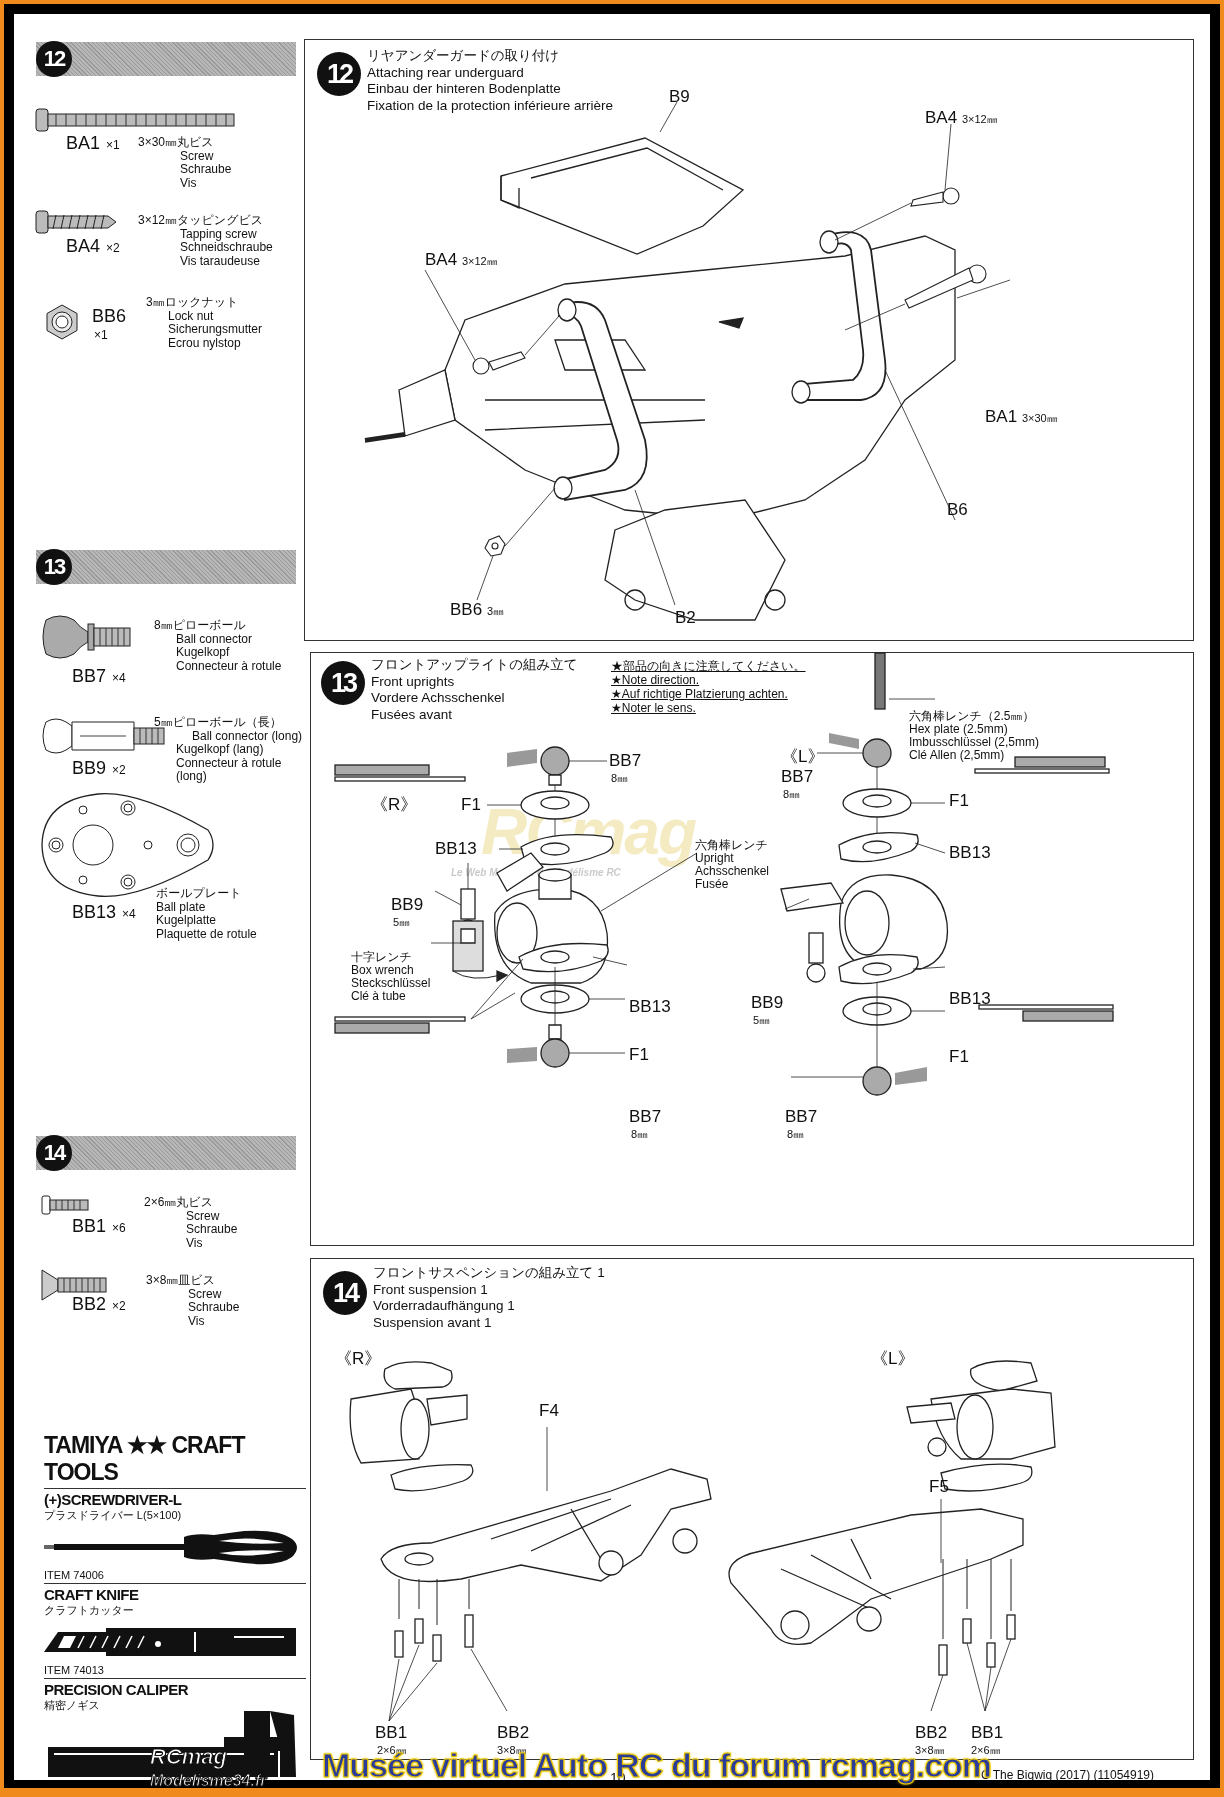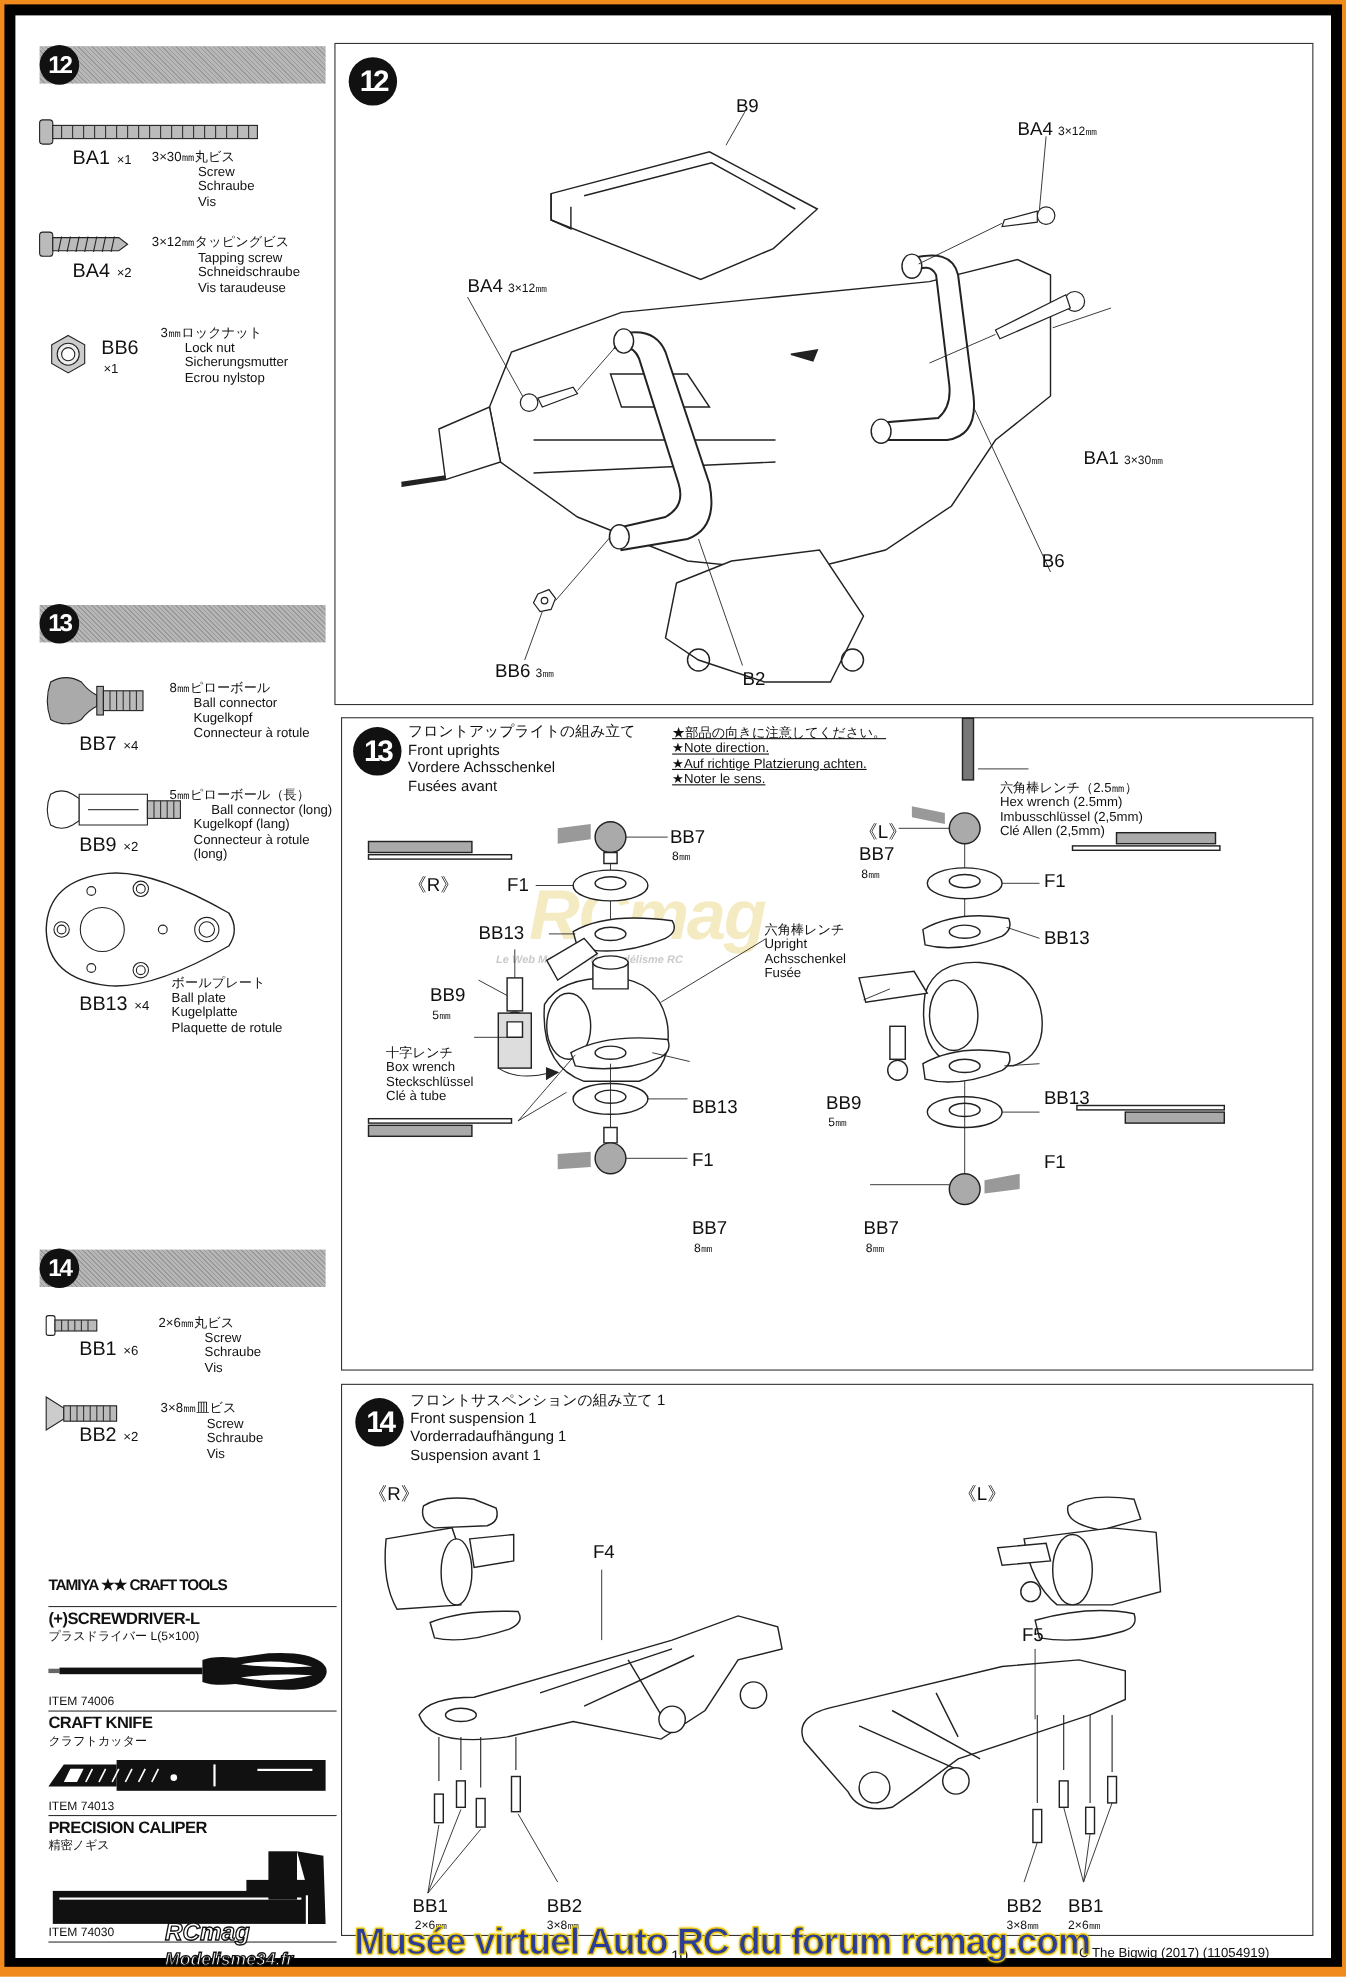--- a/index.html
+++ b/index.html
@@ -20,21 +20,21 @@
   .stitle{position:absolute;font-size:13.5px;line-height:16.5px;}
   .stitle span{display:block;}
   .lbl{position:absolute;font-size:17px;white-space:nowrap;}
   .lbl small{font-size:11px;}
   .sub{position:absolute;font-size:11px;}
   .note{position:absolute;font-size:12px;line-height:14px;}
   .note span{display:block;text-decoration:underline;}
   .side{position:absolute;font-size:17px;}
   svg{position:absolute;overflow:visible;}
   .tools{position:absolute;left:30px;top:1418px;width:262px;}
-  .tools .brand{font-weight:bold;font-size:14px;letter-spacing:-1px;border-bottom:1px solid #333;padding-bottom:12px;}
+  .tools .brand{font-weight:bold;font-size:23px;letter-spacing:-1px;border-bottom:1px solid #333;padding-bottom:2px;}
   .tools .tname{font-weight:bold;font-size:15px;letter-spacing:-0.5px;margin-top:2px;}
   .tools .tjp{font-size:11px;}
   .tools .titem{font-size:11px;border-bottom:1px solid #333;padding-bottom:2px;}
   .wm1{position:absolute;left:322px;top:1746px;font-size:34px;font-weight:bold;color:#2c3d99;-webkit-text-stroke:1px #e8c400;letter-spacing:-1px;white-space:nowrap;text-shadow:0 0 2px #f4d000,0 0 3px #f4d000;}
   .wm2{position:absolute;left:150px;top:1746px;font-size:22px;font-weight:bold;font-style:italic;color:#fff;-webkit-text-stroke:1.2px #111;line-height:22px;}
   .credits{position:absolute;left:967px;top:1754px;font-size:12px;}
   .rcmagwm{position:absolute;left:470px;top:856px;font-size:64px;font-weight:bold;font-style:italic;color:rgba(230,210,120,0.45);letter-spacing:-2px;}
   .rcmagwm2{position:absolute;left:474px;top:928px;font-size:10px;font-weight:bold;font-style:italic;color:rgba(150,150,150,0.5);}
 </style>
 </head>
@@ -265,20 +265,26 @@
           <rect x="200" y="4" width="26" height="44" fill="#111"></rect>
           <path d="M226 4 L250 8 L252 70 L236 70 L236 40 Z" fill="#111"></path>
           <rect x="180" y="30" width="60" height="14" fill="#111"></rect>
         </svg>
     </div>
     <div class="titem">ITEM 74030</div>
   </div>
 
   <div class="box" style="left:290px;top:25px;width:888px;height:600px">
     <div class="stepnum-l" style="left:12px;top:12px">12</div>
+    <div class="stitle" style="left:62px;top:8px">
+      <span>リヤアンダーガードの取り付け</span>
+      <span>Attaching rear underguard</span>
+      <span>Einbau der hinteren Bodenplatte</span>
+      <span>Fixation de la protection inférieure arrière</span>
+    </div>
     <svg style="left:0;top:0" width="888" height="600" fill="none" stroke="#222" stroke-width="1.3">
 
       <path d="M196 136 L340 98 L438 150 L398 186 L332 214 L196 160 Z" fill="#fff"></path>
       <path d="M196 136 L196 160 L214 168 L214 148"></path>
       <path d="M226 138 L342 108 L418 150"></path>
       <line x1="372" y1="62" x2="355" y2="92" stroke-width="0.8"></line>
 
       <path d="M140 330 L160 280 L260 244 L400 230 L540 216 L620 196 L650 210 L650 320 L600 360 L560 420 L500 460 L420 480 L320 470 L220 430 L150 380 Z" fill="#fff"></path>
       <path d="M94 350 L140 330 L150 380 L100 396 Z" fill="#fff"></path>
       <path d="M60 402 L100 396"></path>
@@ -446,21 +452,21 @@
         <line x1="604" y1="190" x2="634" y2="200"></line>
         <line x1="474" y1="256" x2="498" y2="246"></line>
         <line x1="602" y1="316" x2="634" y2="314"></line>
         <line x1="600" y1="358" x2="634" y2="358"></line>
         <line x1="480" y1="424" x2="552" y2="424"></line>
       </g>
     </svg>
 
     <div class="stitle" style="left:598px;top:57px;font-size:12px;line-height:13px">
       <span>六角棒レンチ（2.5㎜）</span>
-      <span>Hex wrench (2.5mm)</span>
+      <span>Hex plate (2.5mm)</span>
       <span>Imbusschlüssel (2,5mm)</span>
       <span>Clé Allen (2,5mm)</span>
     </div>
     <div class="stitle" style="left:384px;top:186px;font-size:12px;line-height:13px">
       <span>六角棒レンチ</span>
       <span>Upright</span>
       <span>Achsschenkel</span>
       <span>Fusée</span>
     </div>
     <div class="stitle" style="left:40px;top:298px;font-size:12px;line-height:13px">

